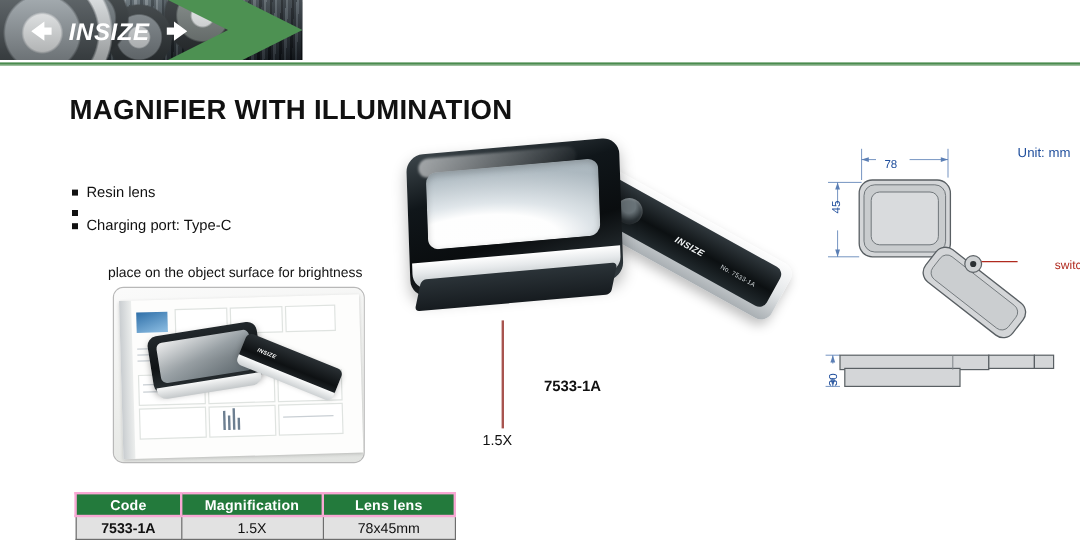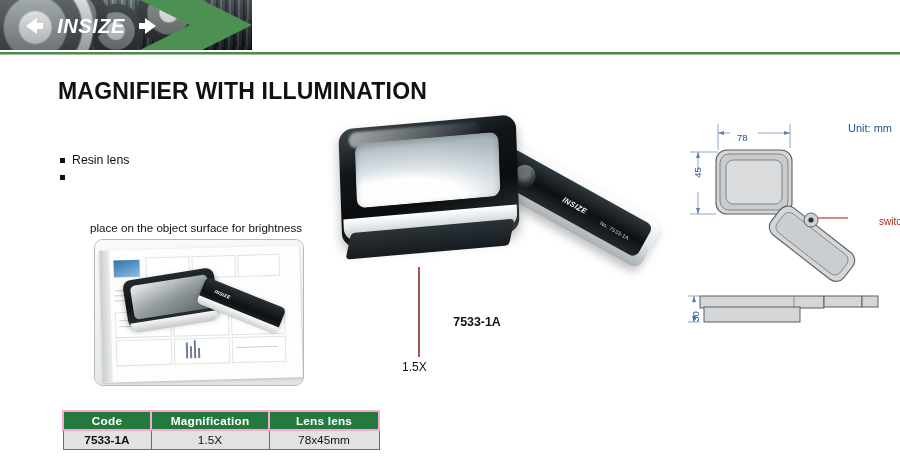--- a/index.html
+++ b/index.html
@@ -445,20 +445,24 @@
 
   <div class="page-title">MAGNIFIER WITH ILLUMINATION</div>
 
   <div class="features">
     <div class="feature">
       <span class="bullet-sq"></span>
       <span>Resin lens</span>
     </div>
     <div class="feature">
       <span class="bullet-sq"></span>
+    </div>
+    <div class="feature">
+      <span class="bullet-sq"></span>
+      <span>Charging port: Type-C</span>
     </div>
   </div>
 
   <div class="inset-caption">place on the object surface for brightness</div>
 
   <div class="inset-frame">
     <div class="cat-bg"></div>
     <div class="cat-page">
       <div class="cat-spine"></div>
 

